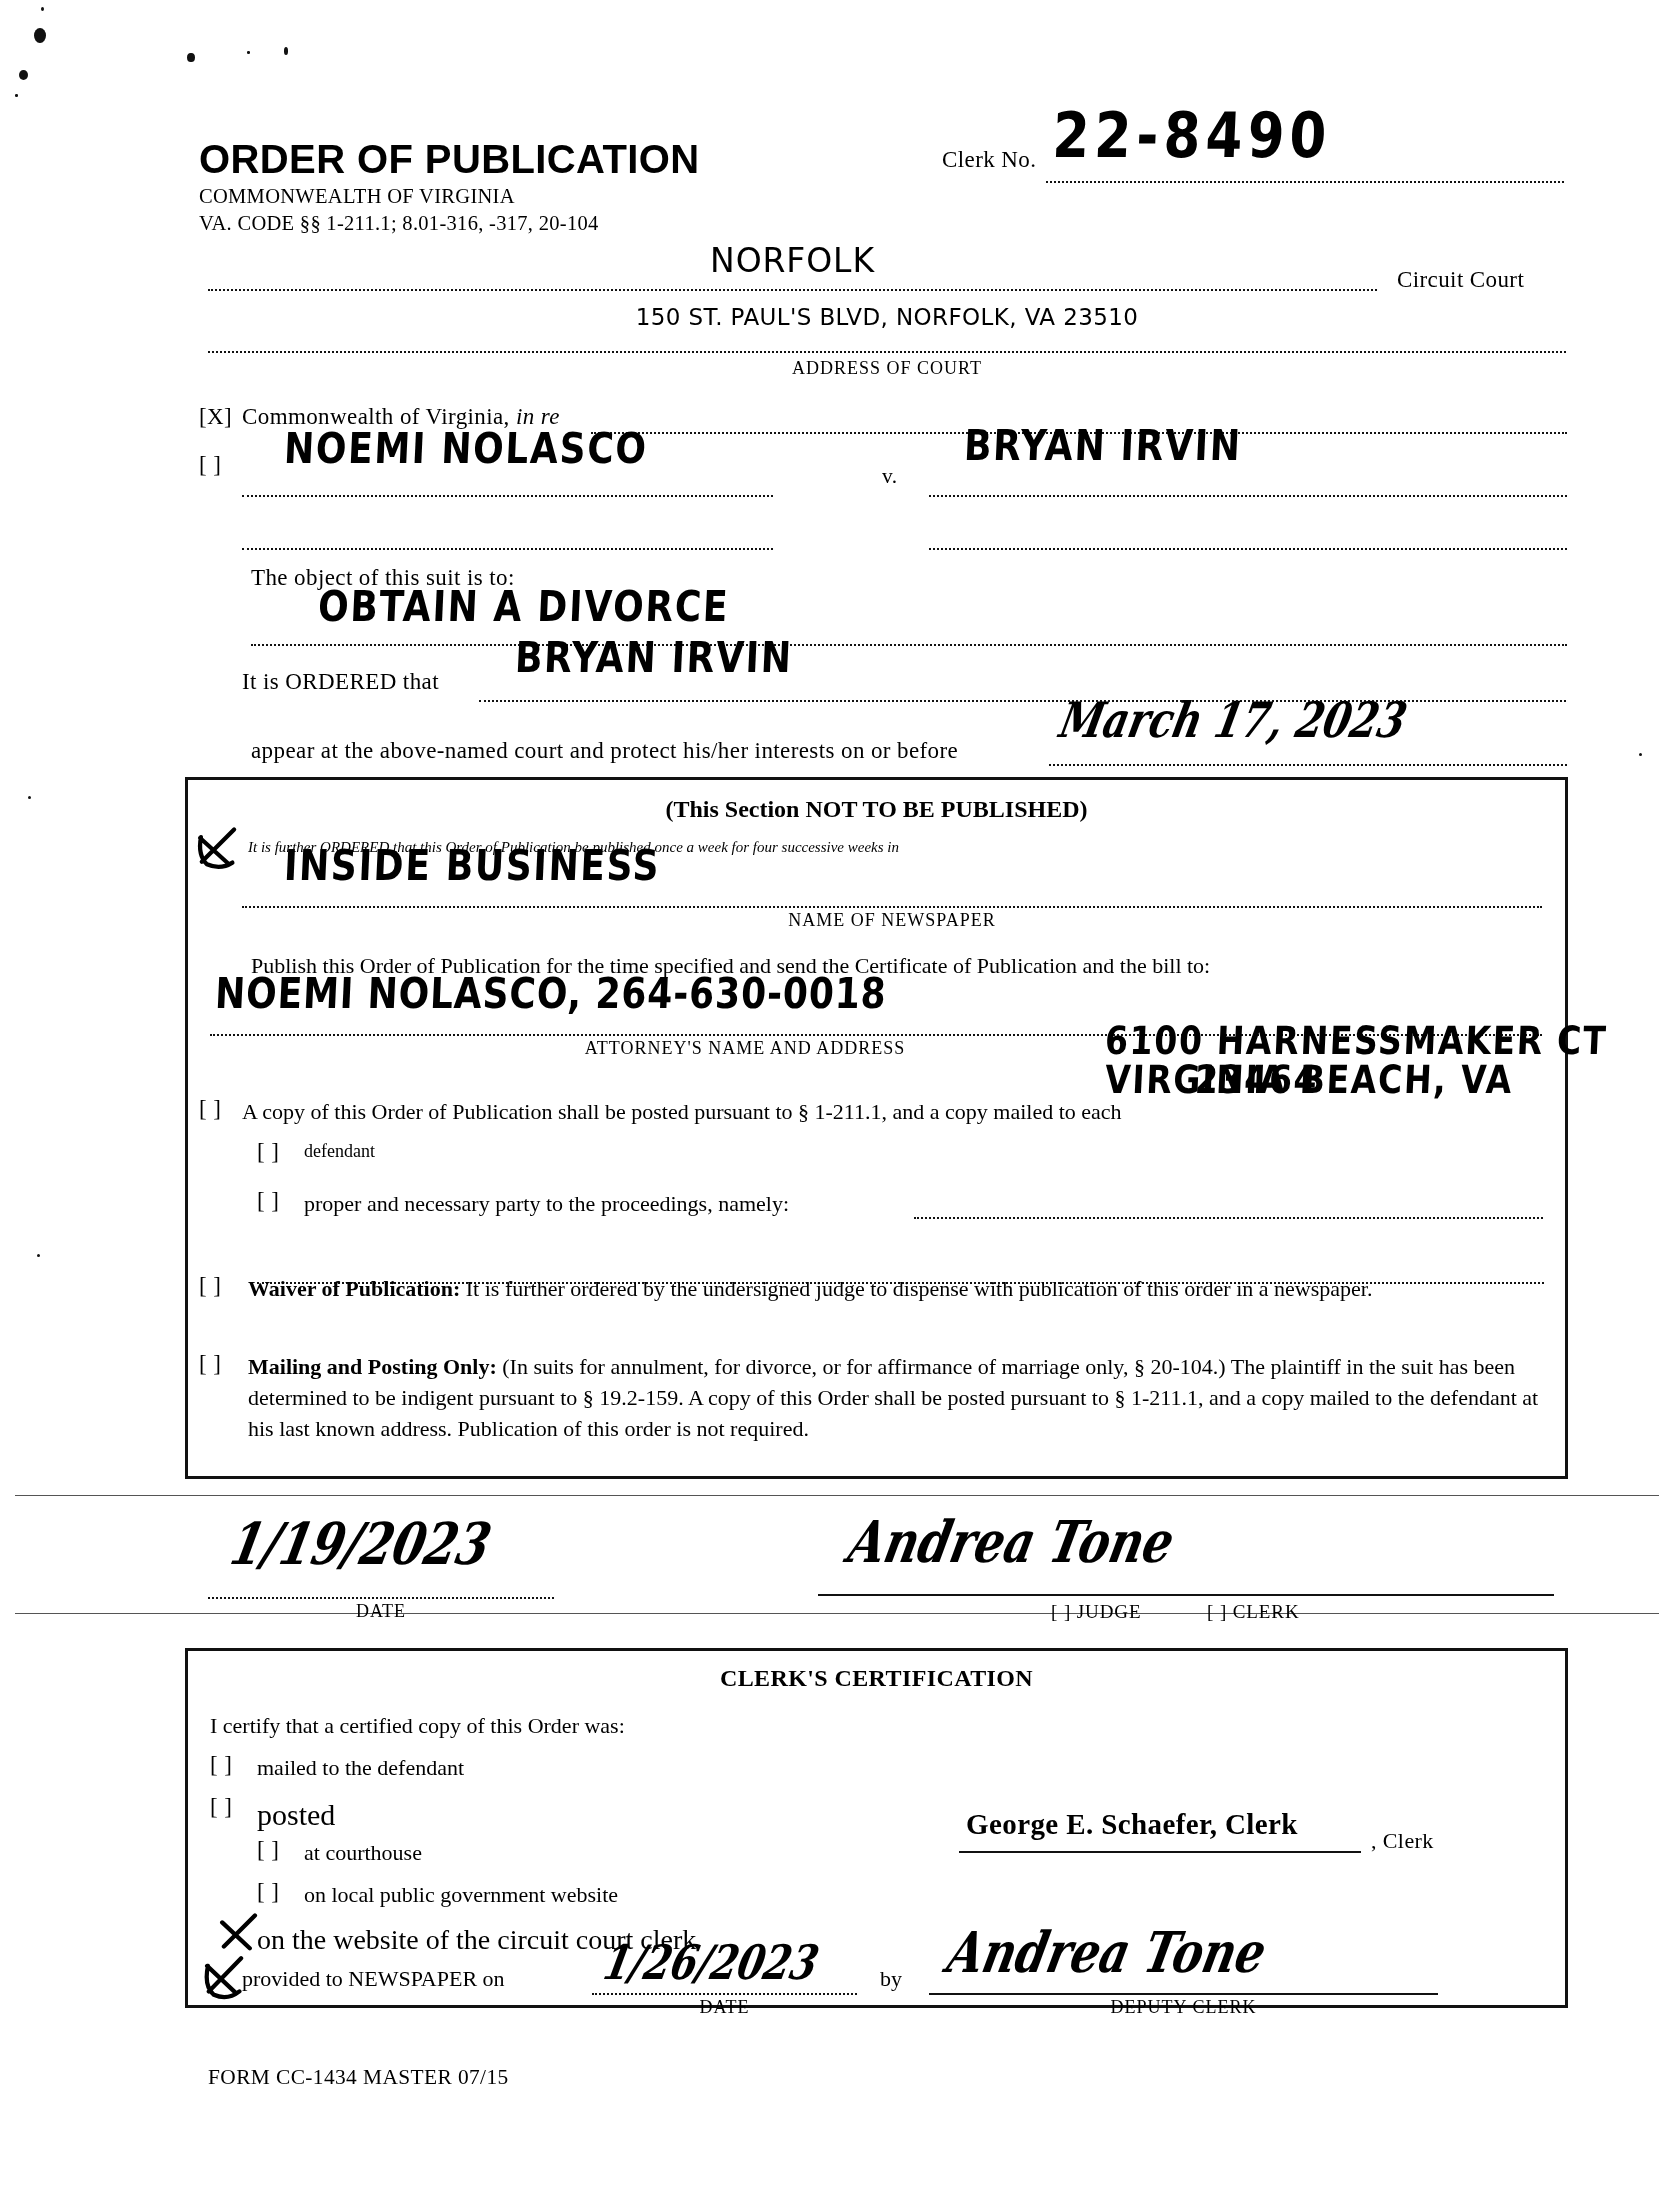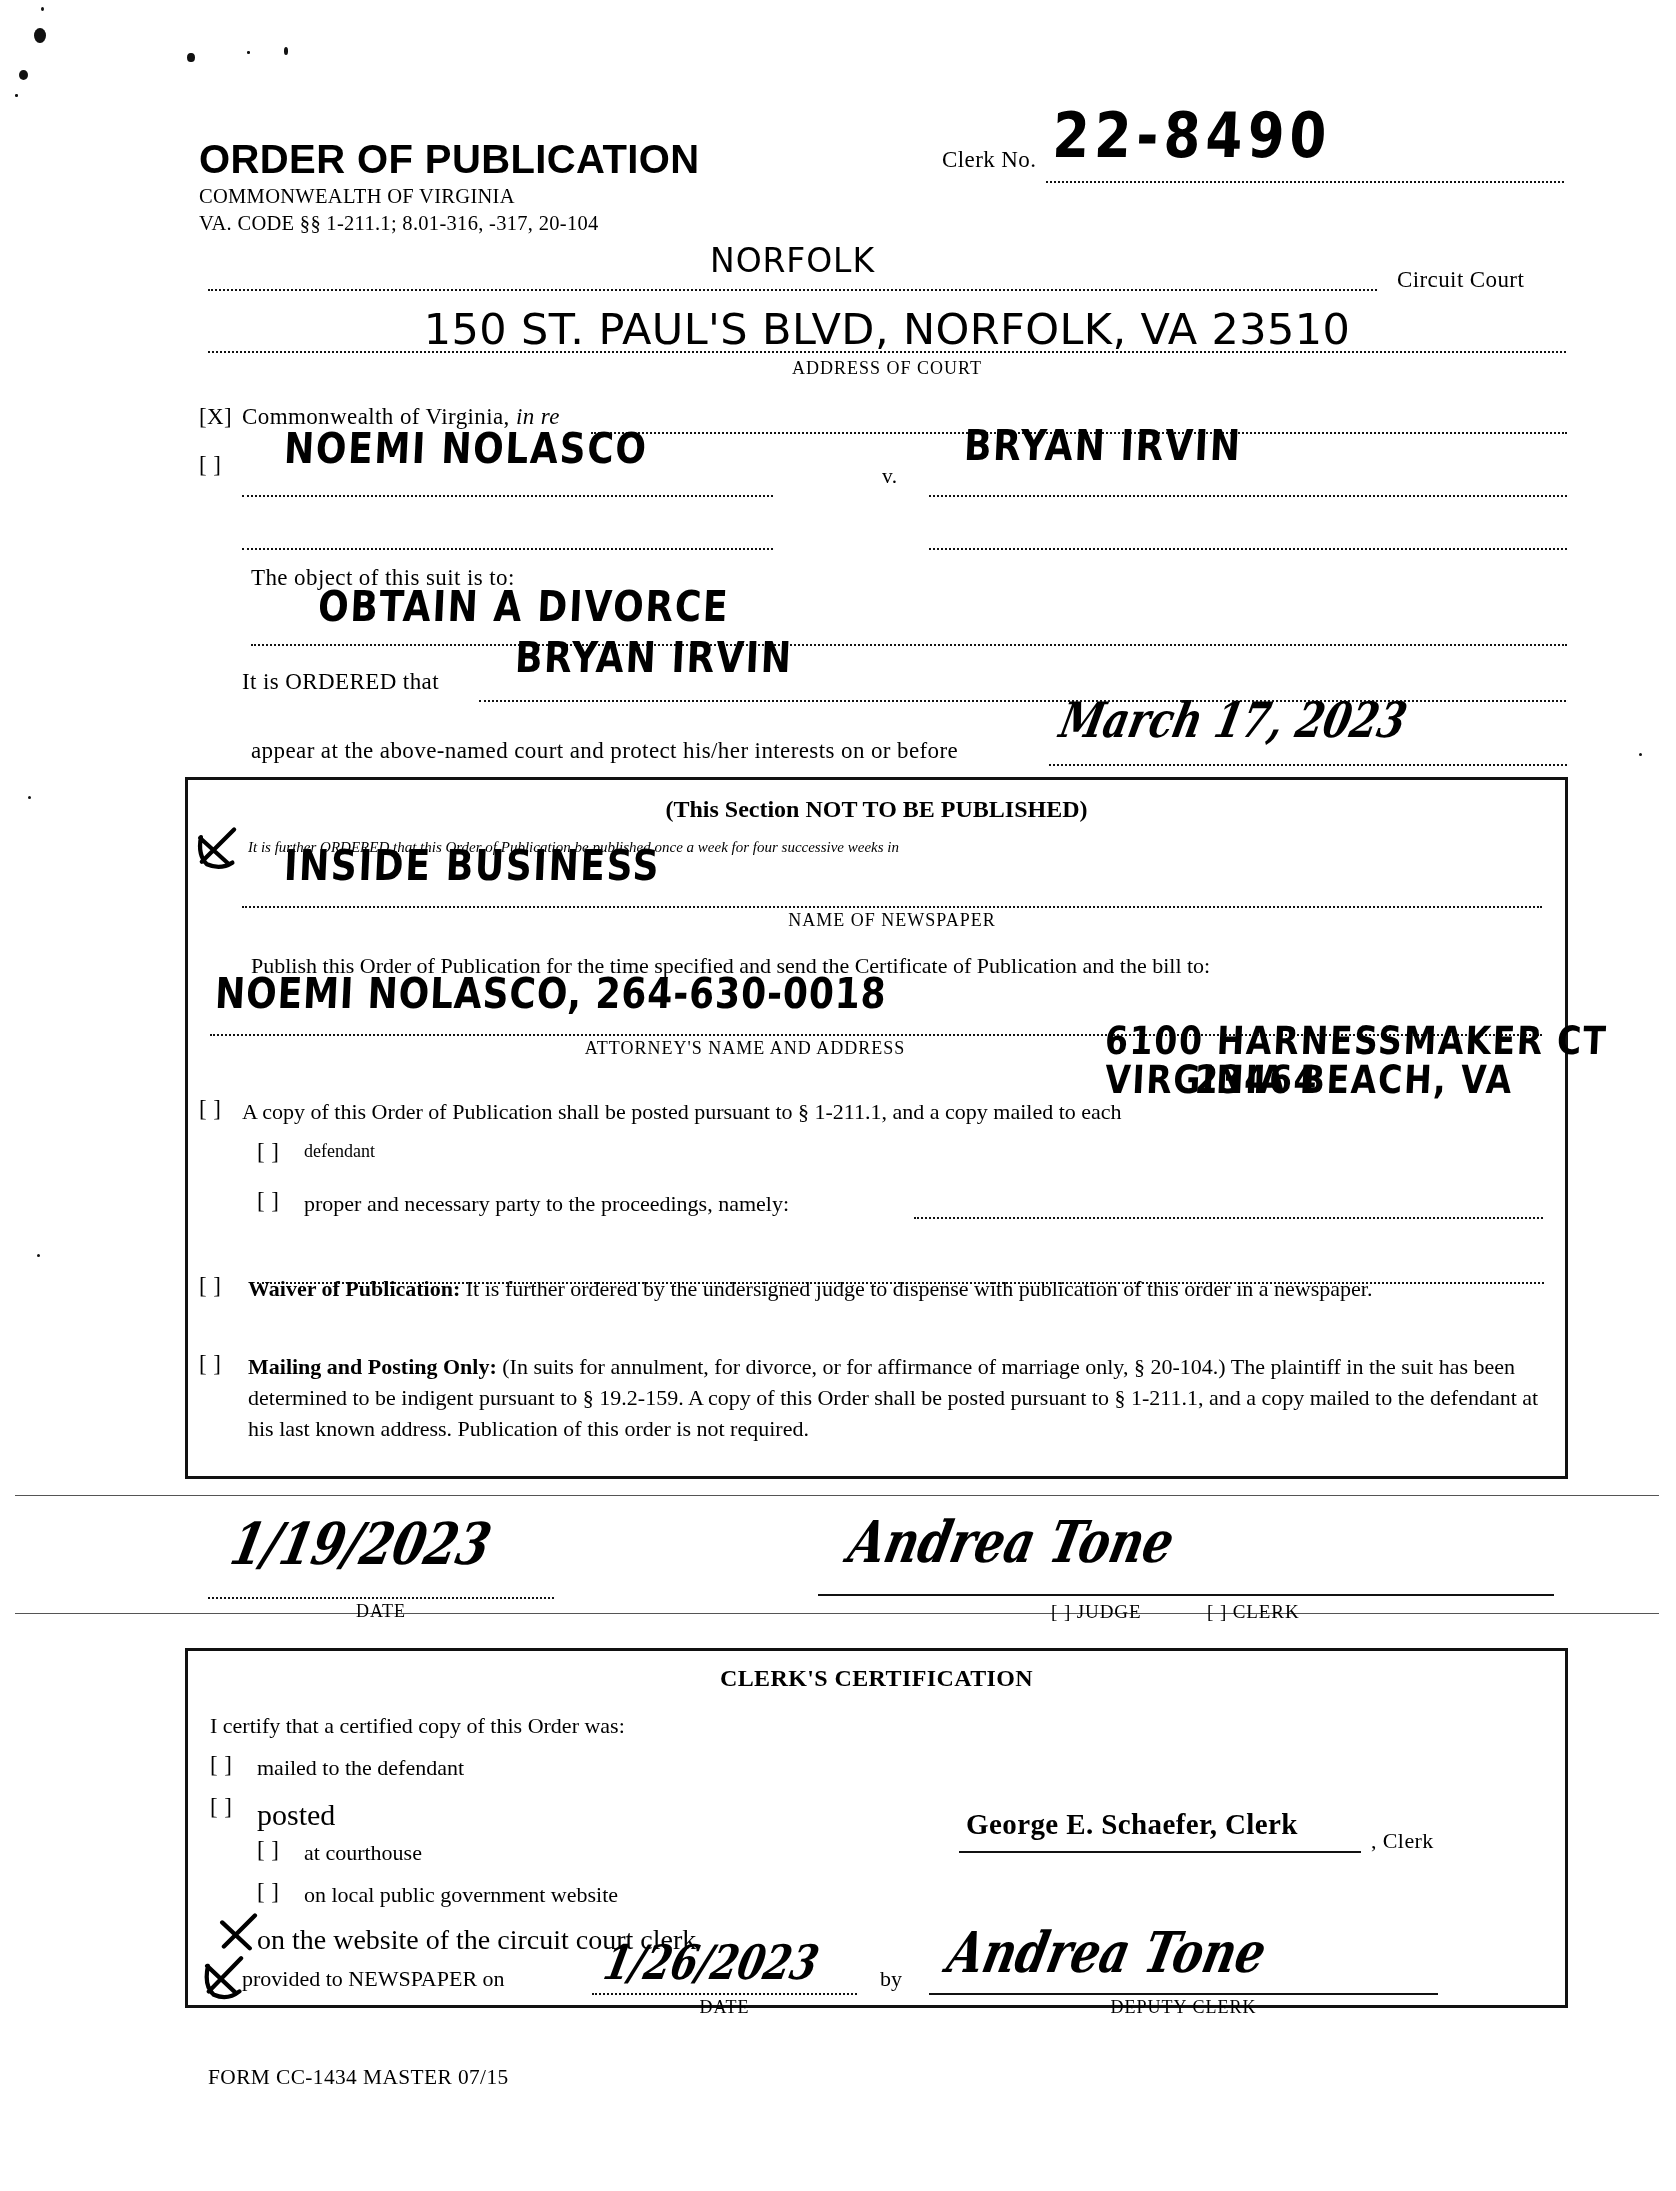--- a/index.html
+++ b/index.html
@@ -89,21 +89,21 @@
   #court-line  { left: 208px; top: 289px; width: 1169px; }
   #court-name  {
     left: 208px; top: 241px; width: 1169px; text-align: center;
     font-family: "DejaVu Sans", sans-serif; font-size: 33px; letter-spacing: 0.9px;
   }
   #circuit-court-label { left: 1397px; top: 267px; font-size: 23px; }
 
   #address-line { left: 208px; top: 351px; width: 1358px; }
   #court-address {
     left: 208px; top: 304px; width: 1358px; text-align: center;
-    font-family: "DejaVu Sans", sans-serif; font-size: 43px; letter-spacing: 0.4px;
+    font-family: "DejaVu Sans", sans-serif; font-size: 23px; letter-spacing: 0.4px;
   }
   #address-caption { left: 208px; top: 358px; width: 1358px; }
 
   
   #cw-check   { left: 199px; top: 404px; font-size: 23px; }
   #cw-text    { left: 242px; top: 404px; font-size: 23px; }
   #cw-line    { left: 591px; top: 432px; width: 976px; }
 
   #party-check   { left: 199px; top: 452px; font-size: 23px; }
   #plaintiff-line{ left: 242px; top: 495px; width: 531px; }

